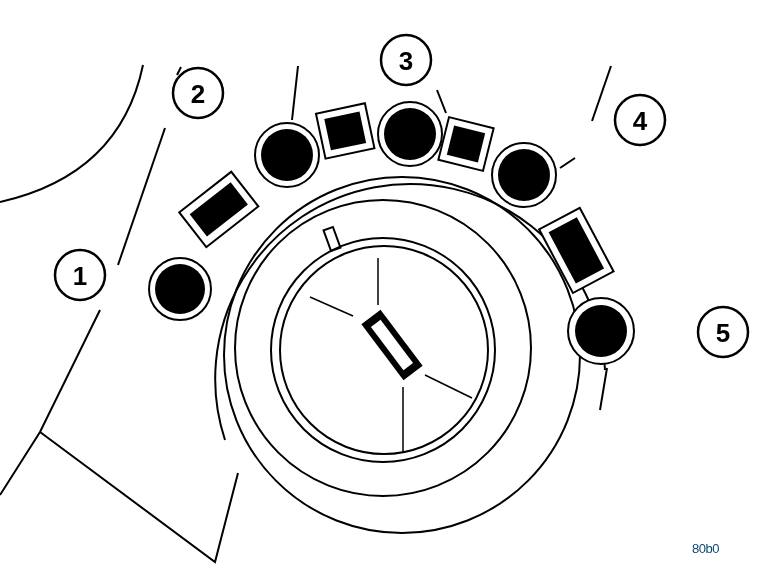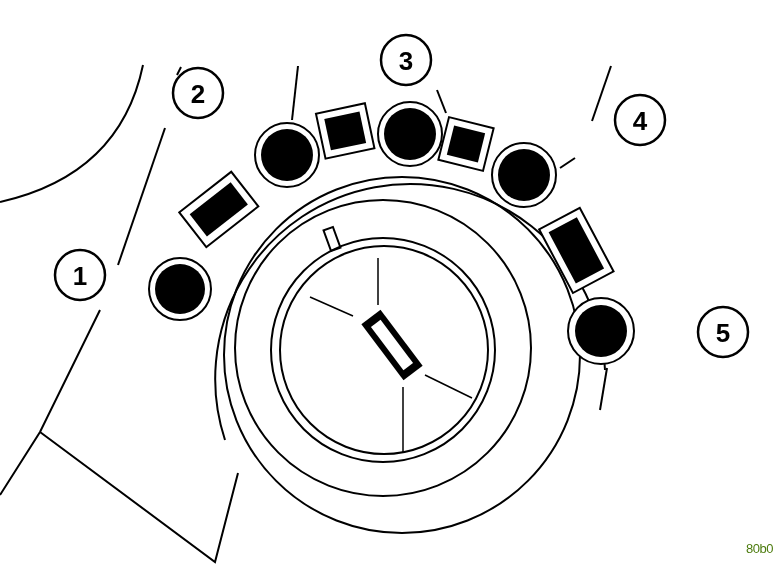--- a/index.html
+++ b/index.html
@@ -1,19 +1,19 @@
 <!DOCTYPE html>
 <html><head>
   <meta charset="utf-8">
   <style>
     html, body { margin: 0; padding: 0; background: #ffffff; }
     .canvas { position: relative; width: 773px; height: 583px; overflow: hidden; background: #ffffff; }
     svg { position: absolute; left: 0; top: 0; }
     .callout-text { font-family: "Liberation Sans", sans-serif; font-weight: bold; font-size: 26px; fill: #000; }
-    .ref-code { position: absolute; left: 746px; top: 541px; font-family: "Liberation Sans", sans-serif; font-size: 13px; color: #4d7c0f; white-space: nowrap; letter-spacing: -0.5px; }
+    .ref-code { position: absolute; left: 692px; top: 541px; font-family: "Liberation Sans", sans-serif; font-size: 13px; color: #0c4a6e; white-space: nowrap; letter-spacing: -0.5px; }
   </style>
 </head>
 <body>
 
 <div class="canvas">
   <svg width="773" height="583" viewBox="0 0 773 583">
     <g fill="none" stroke="#000" stroke-width="2">
 
       <path d="M143,65 Q120,175 0,202"></path>
 

